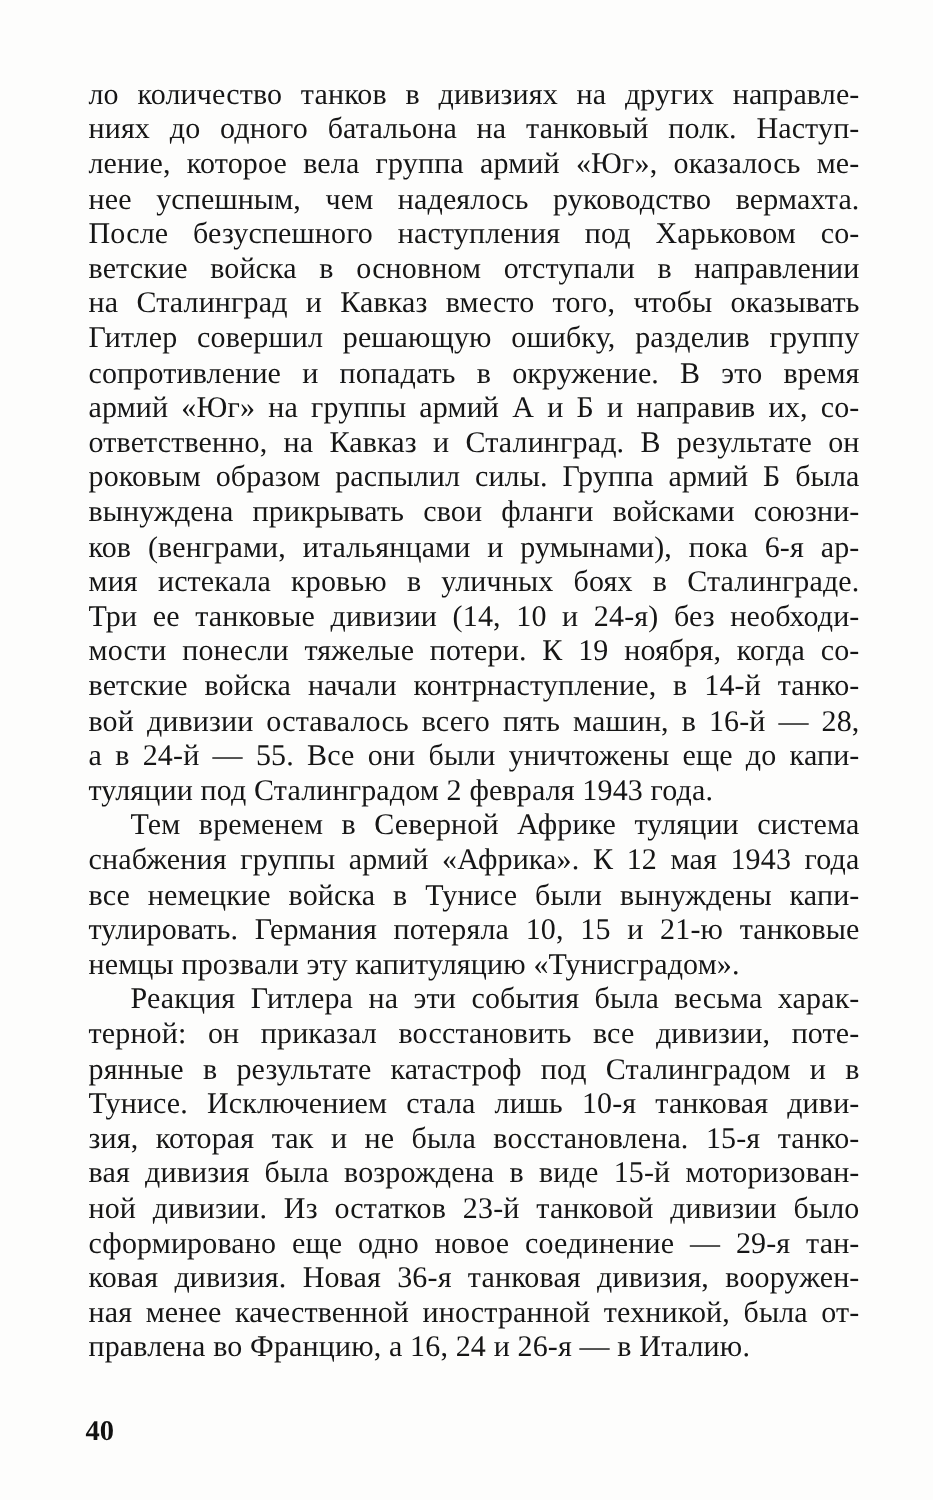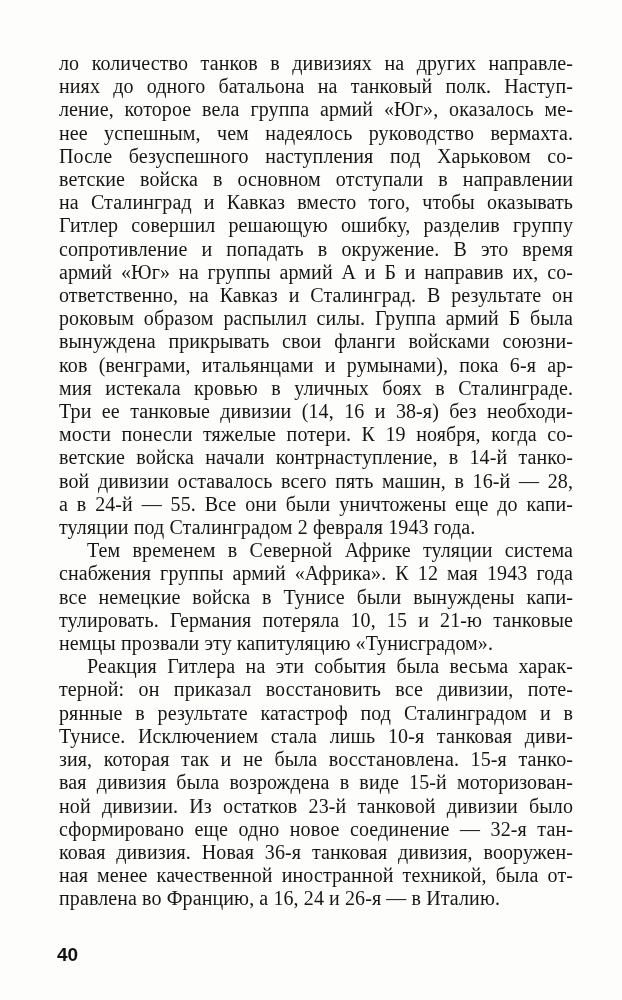--- a/index.html
+++ b/index.html
@@ -35,21 +35,21 @@
   .line.para-start {
     text-indent: 28px;
   }
   .line.para-end {
     text-align-last: left;
   }
   .folio {
     position: absolute;
     left: 57px;
     top: 944px;
-    font-family: Liberation Sans, sans-serif;
+    font-family: Liberation Serif, serif;
     font-weight: 700;
     font-size: 19px;
     color: #111111;
   }
 </style>
 </head>
 <body>
 
 <div class="page">
   <div class="text-column">
@@ -61,37 +61,37 @@
       <div class="line">ветские войска в основном отступали в направлении</div>
       <div class="line">на Сталинград и Кавказ вместо того, чтобы оказывать</div>
       <div class="line">Гитлер совершил решающую ошибку, разделив группу</div>
       <div class="line">сопротивление и попадать в окружение. В это время</div>
       <div class="line">армий «Юг» на группы армий А и Б и направив их, со-</div>
       <div class="line">ответственно, на Кавказ и Сталинград. В результате он</div>
       <div class="line">роковым образом распылил силы. Группа армий Б была</div>
       <div class="line">вынуждена прикрывать свои фланги войсками союзни-</div>
       <div class="line">ков (венграми, итальянцами и румынами), пока 6-я ар-</div>
       <div class="line">мия истекала кровью в уличных боях в Сталинграде.</div>
-      <div class="line">Три ее танковые дивизии (14, 16 и 38-я) без необходи-</div>
+      <div class="line">Три ее танковые дивизии (14, 10 и 24-я) без необходи-</div>
       <div class="line">мости понесли тяжелые потери. К 19 ноября, когда со-</div>
       <div class="line">ветские войска начали контрнаступление, в 14-й танко-</div>
       <div class="line">вой дивизии оставалось всего пять машин, в 16-й — 28,</div>
       <div class="line">а в 24-й — 55. Все они были уничтожены еще до капи-</div>
       <div class="line para-end">туляции под Сталинградом 2 февраля 1943 года.</div>
       <div class="line para-start">Тем временем в Северной Африке туляции система</div>
       <div class="line">снабжения группы армий «Африка». К 12 мая 1943 года</div>
       <div class="line">все немецкие войска в Тунисе были вынуждены капи-</div>
       <div class="line">тулировать. Германия потеряла 10, 15 и 21-ю танковые</div>
       <div class="line para-end">немцы прозвали эту капитуляцию «Тунисградом».</div>
       <div class="line para-start">Реакция Гитлера на эти события была весьма харак-</div>
       <div class="line">терной: он приказал восстановить все дивизии, поте-</div>
       <div class="line">рянные в результате катастроф под Сталинградом и в</div>
       <div class="line">Тунисе. Исключением стала лишь 10-я танковая диви-</div>
       <div class="line">зия, которая так и не была восстановлена. 15-я танко-</div>
       <div class="line">вая дивизия была возрождена в виде 15-й моторизован-</div>
       <div class="line">ной дивизии. Из остатков 23-й танковой дивизии было</div>
-      <div class="line">сформировано еще одно новое соединение — 32-я тан-</div>
+      <div class="line">сформировано еще одно новое соединение — 29-я тан-</div>
       <div class="line">ковая дивизия. Новая 36-я танковая дивизия, вооружен-</div>
       <div class="line">ная менее качественной иностранной техникой, была от-</div>
       <div class="line para-end">правлена во Францию, а 16, 24 и 26-я — в Италию.</div>
     </div>
   <div class="folio">40</div>
 </div>
 
 </body></html>

